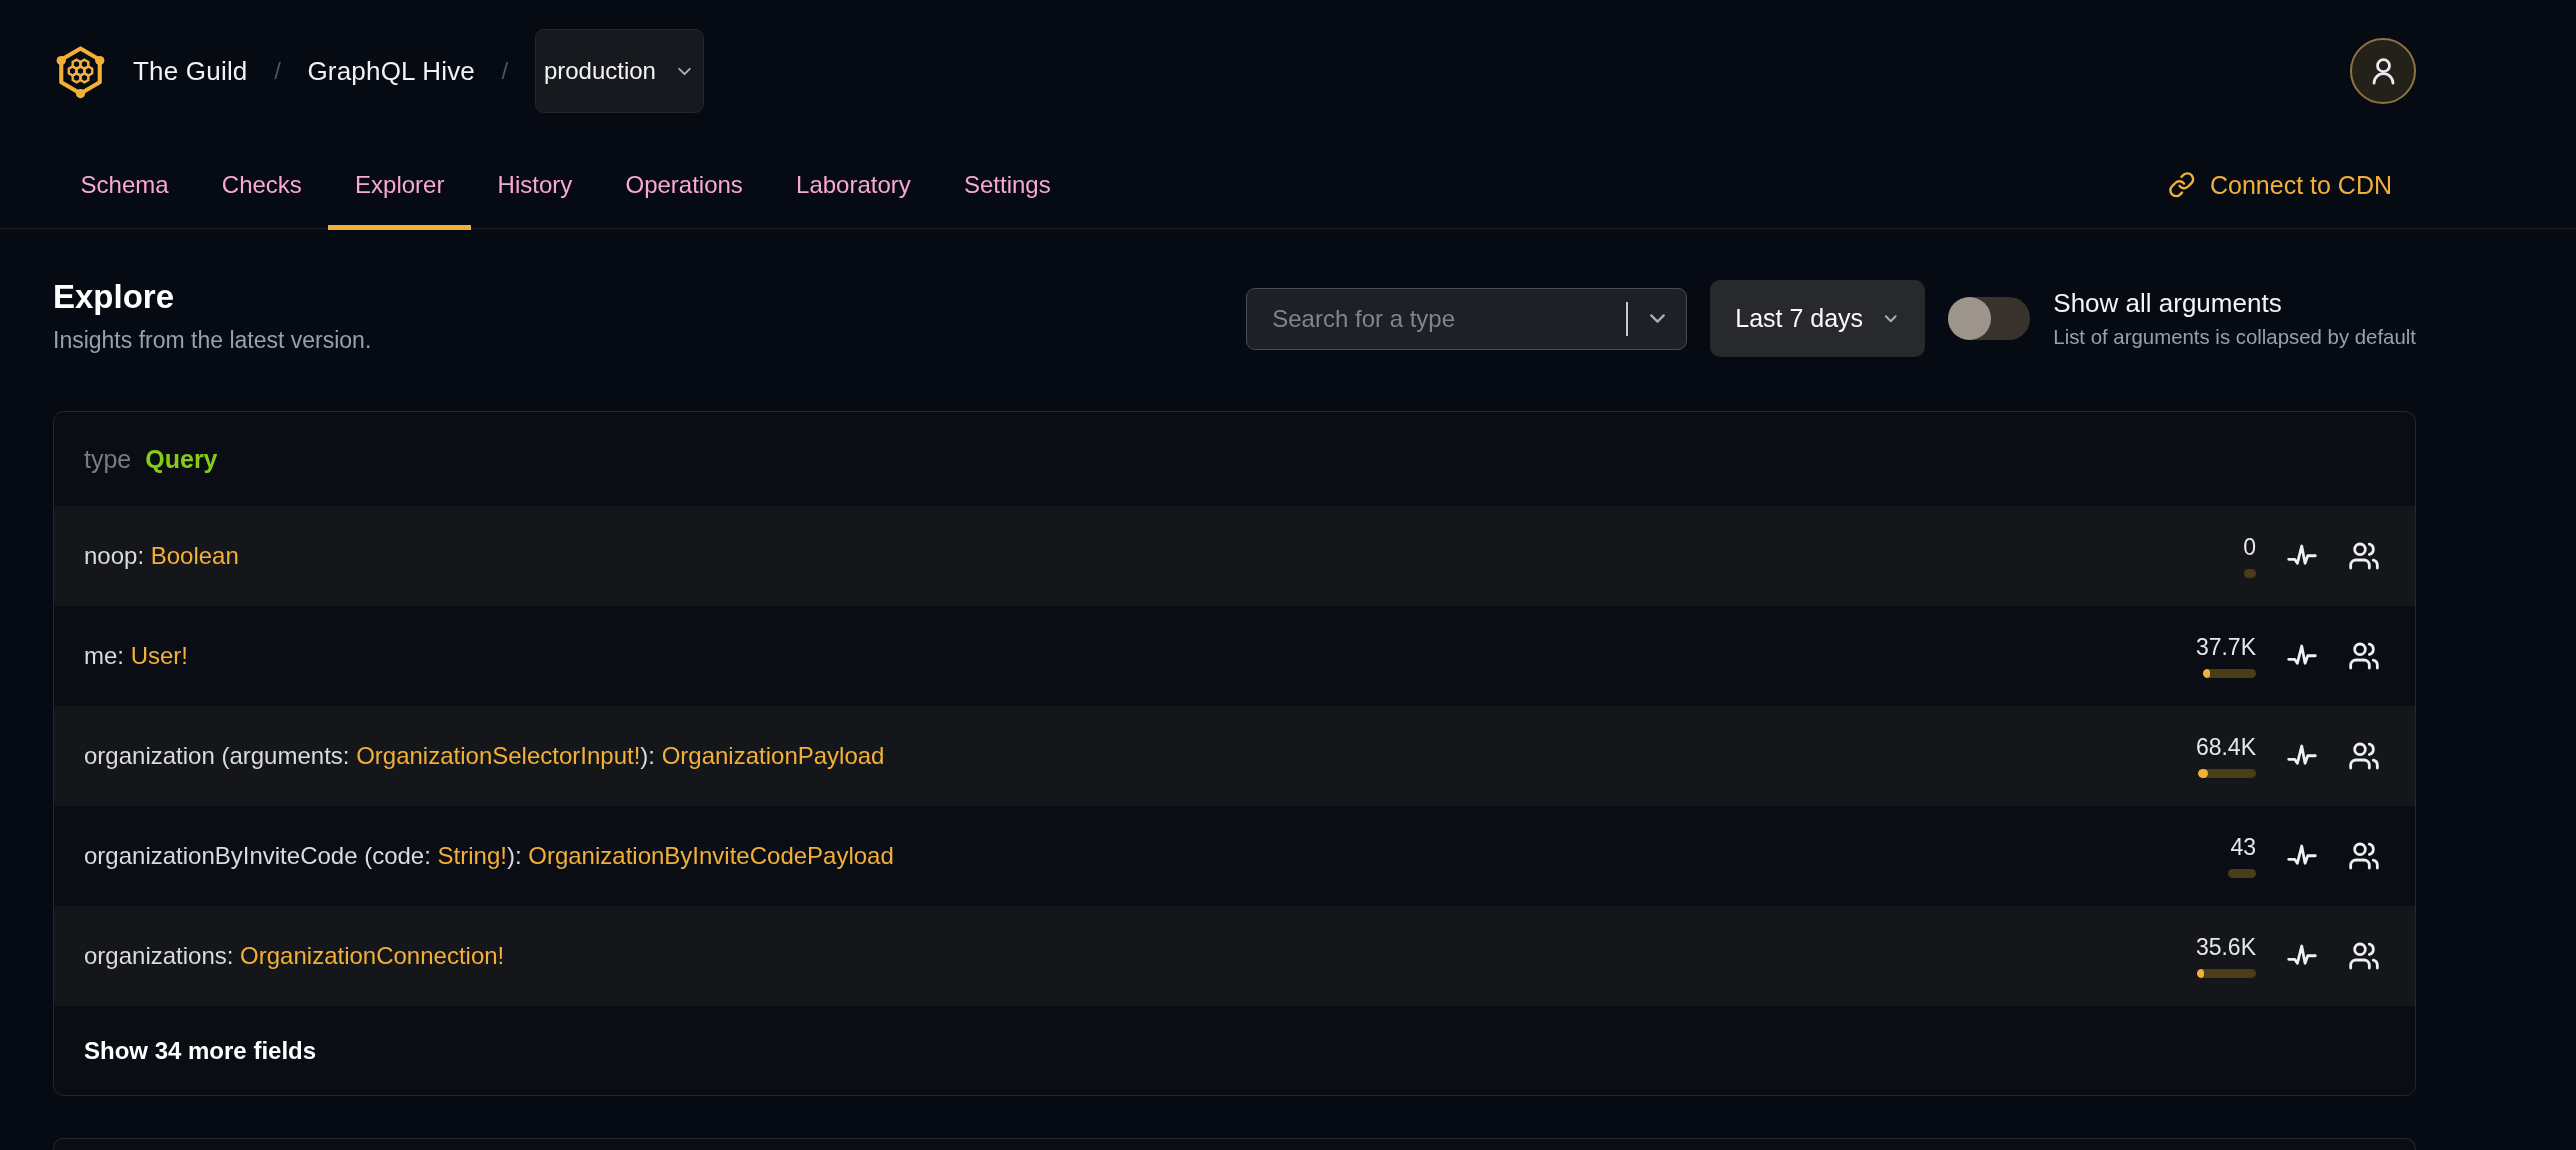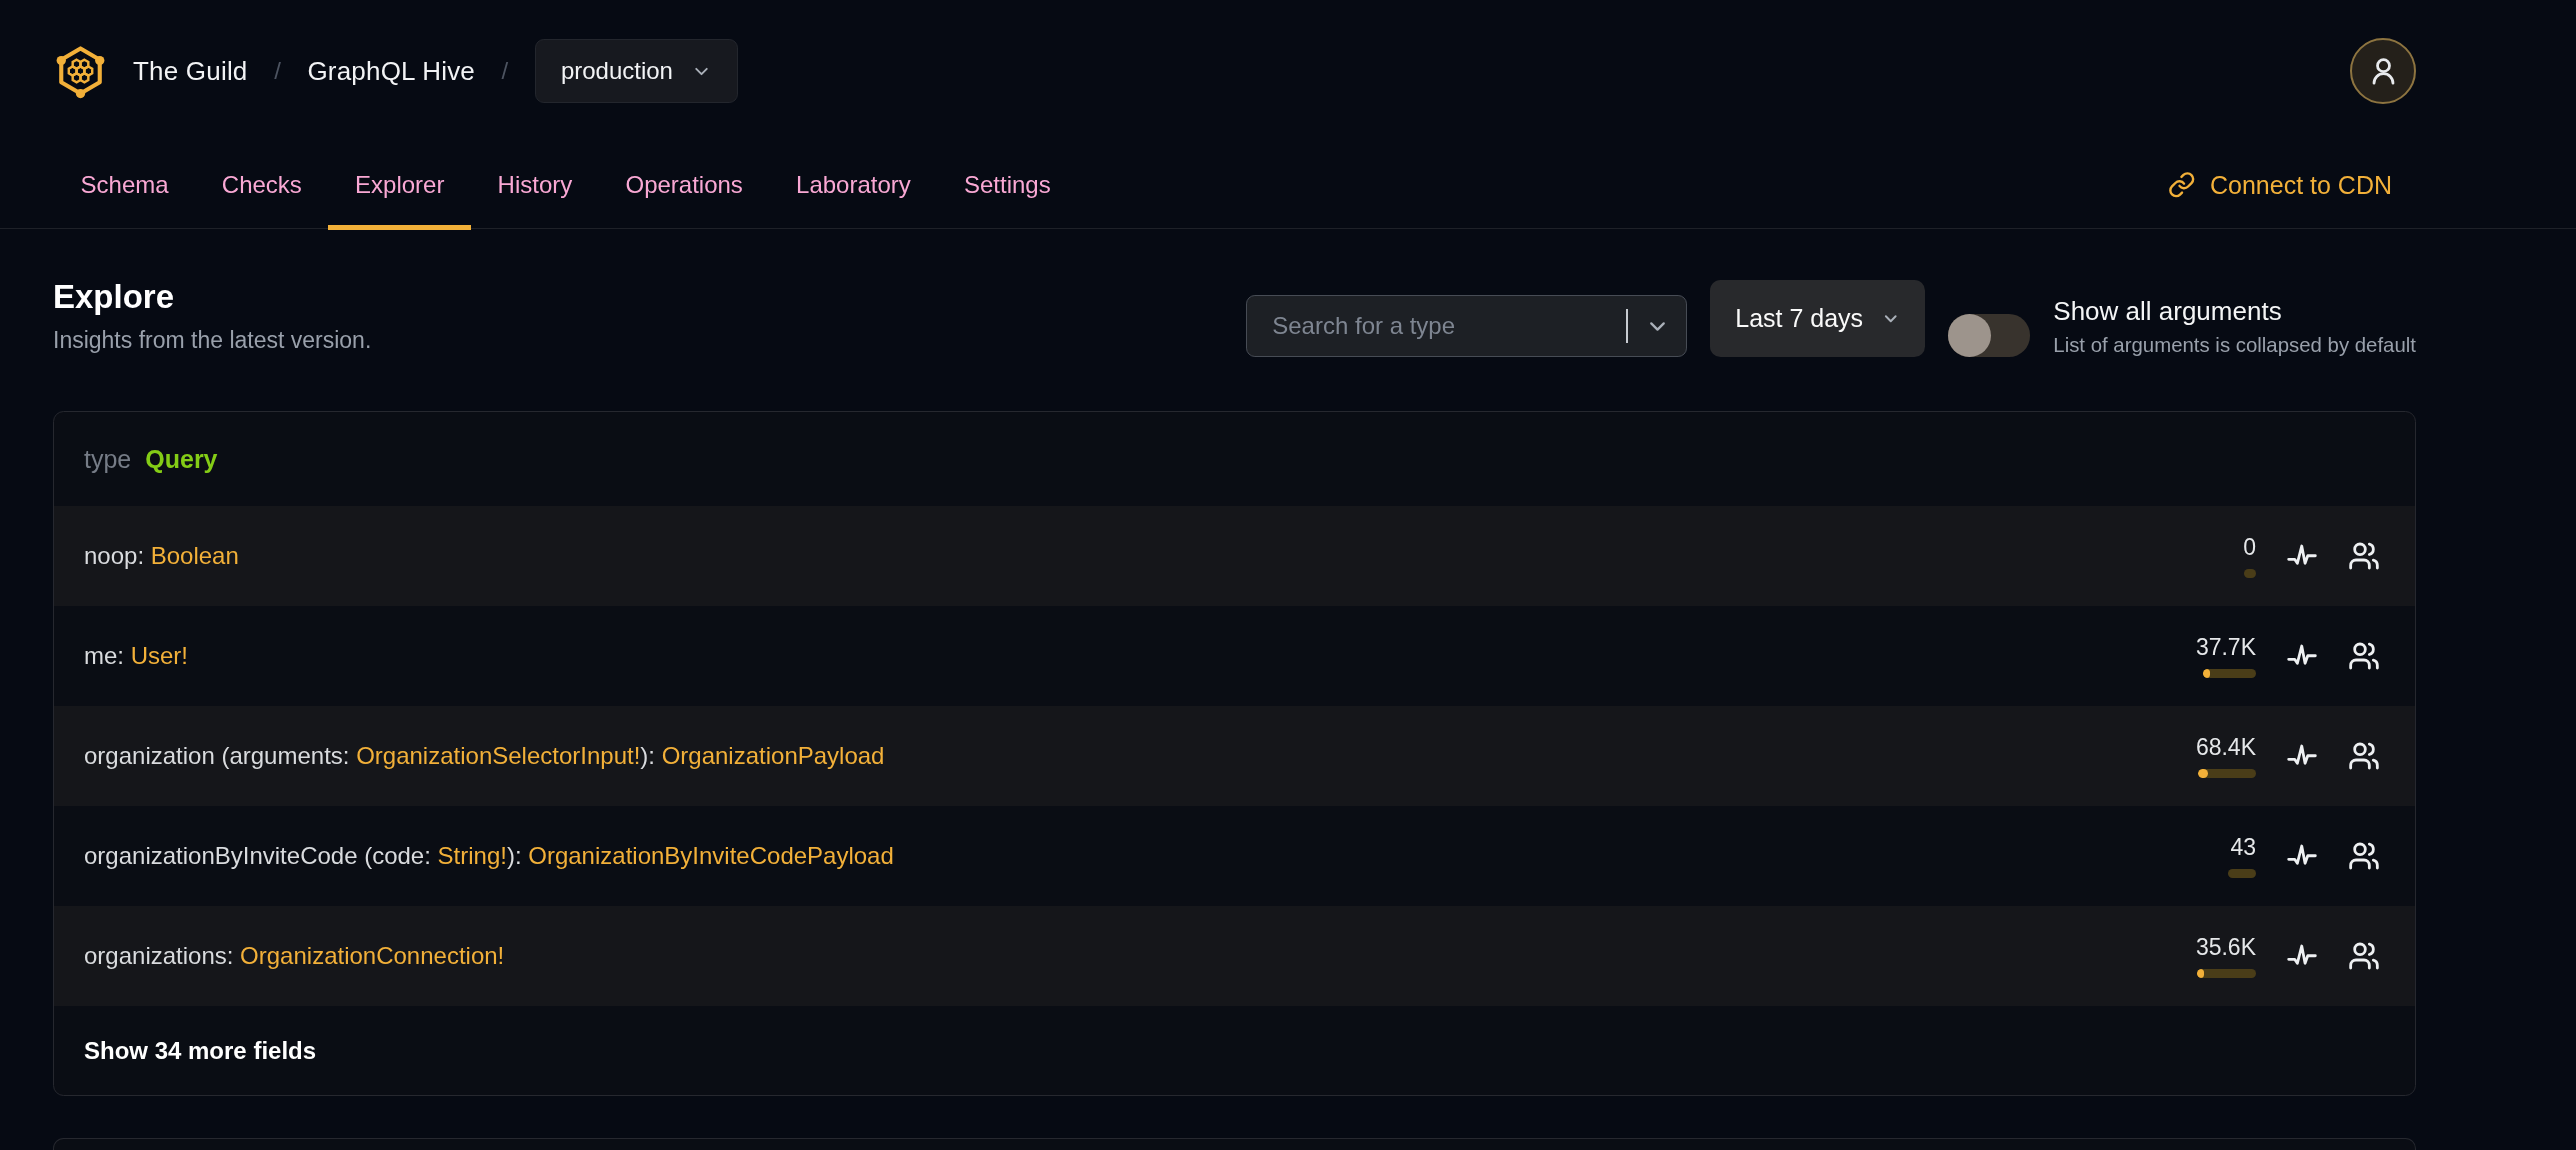--- a/index.html
+++ b/index.html
@@ -20,21 +20,21 @@
     font-family:"Liberation Sans",sans-serif;
   }
   svg{display:block;}
   
   .topbar{height:142px;display:flex;align-items:center;padding:0 160px 0 53px;}
   .logo{width:55px;height:62px;margin-right:25px;}
   .brand{display:flex;align-items:center;gap:26.6px;font-size:26px;color:#f2f3f5;}
   .brand .crumb{letter-spacing:0.2px;}
   .brand .sep{color:#4c5360;font-size:24px;}
   .target-btn{
-    display:flex;align-items:center;gap:17.7px;height:64px;padding:0 25px;
+    display:flex;align-items:center;gap:17.7px;height:84px;padding:0 8px;
     background:#17191f;border:1.8px solid #23262d;border-radius:8.9px;
     font-size:24px;color:#f3f4f6;cursor:pointer;
   }
   .chev{color:#aab0b9;}
   .avatar{
     margin-left:auto;width:66px;height:66px;border-radius:50%;
     border:2.7px solid #8d7440;background:#24201a;
     display:flex;align-items:center;justify-content:center;color:#e8eaed;cursor:pointer;
   }
   
@@ -46,21 +46,21 @@
   }
   .tab.active::after{
     content:"";position:absolute;left:0;right:0;bottom:-1.8px;height:4.4px;background:var(--accent);
   }
   .cdn-link{margin-left:auto;display:flex;align-items:center;gap:14px;color:var(--accent);font-size:25px;cursor:pointer;}
   
   .main{padding:0 160px 0 53px;}
   .section-head{margin-top:51px;display:flex;justify-content:space-between;align-items:flex-start;}
   .page-title{font-size:33px;font-weight:700;color:#fff;line-height:1;}
   .page-subtitle{margin-top:14px;font-size:23px;color:var(--muted);}
-  .controls{display:flex;align-items:flex-end;gap:23px;}
+  .controls{display:flex;align-items:center;gap:23px;}
   .search-box{
     width:441px;height:62px;background:#1d2025;border:1.8px solid #474c55;border-radius:8.9px;
     display:flex;align-items:center;padding:0 16px 0 23px;
   }
   .search-box input{
     flex:1;min-width:0;background:transparent;border:none;outline:none;
     font-size:24px;color:#e5e7eb;font-family:"Liberation Sans",sans-serif;
   }
   .search-box input::placeholder{color:#7e8591;}
   .search-sep{width:1.8px;height:34px;background:#c7cbd1;margin:0 17.7px 0 8.9px;}

